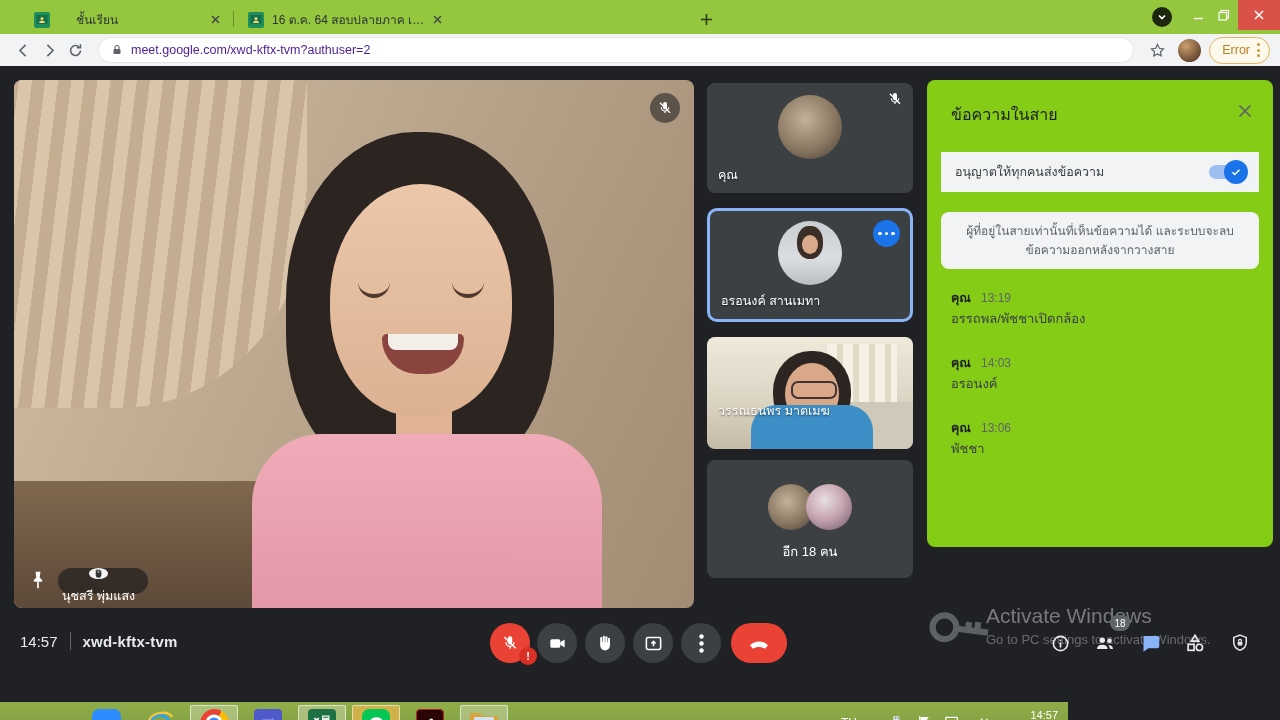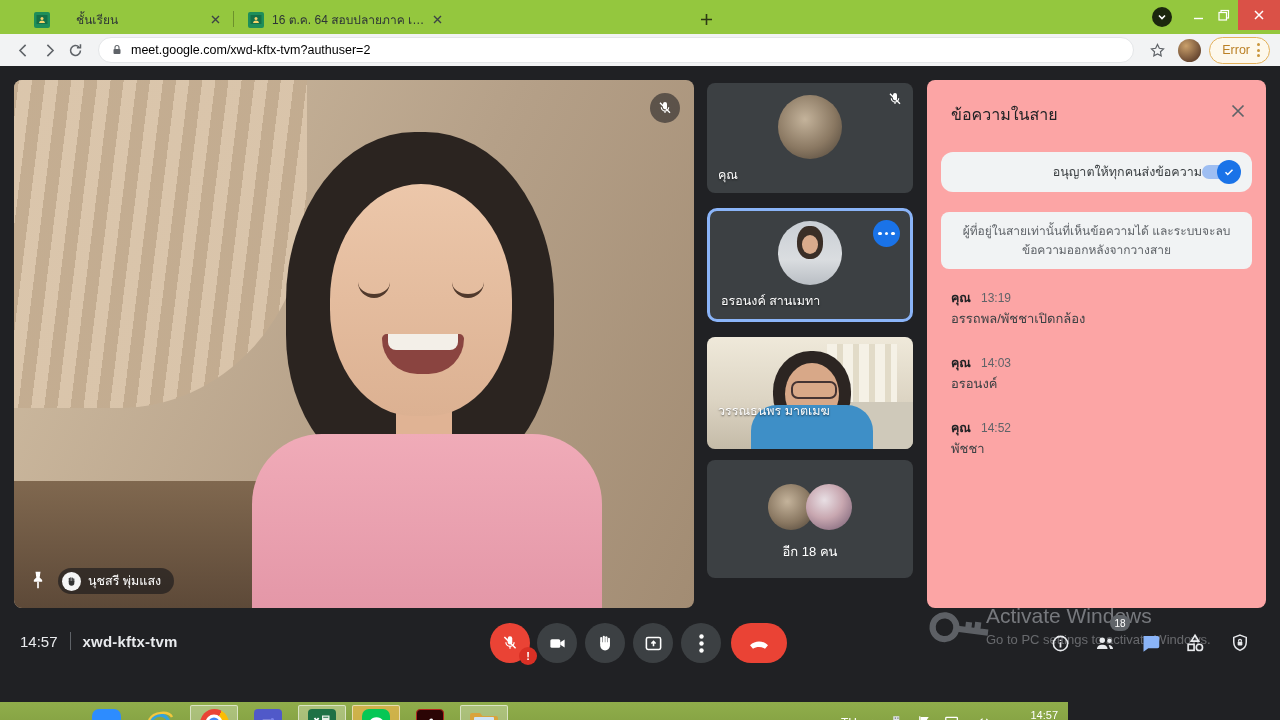--- a/index.html
+++ b/index.html
@@ -23,21 +23,21 @@
   .win-min{left:1184px;width:28px;}
   .win-max{left:1210px;width:28px;}
   .win-close{left:1238px;width:42px;background:#da5147;}
 
   
   .toolbar{position:absolute;left:0;top:34px;width:1280px;height:32px;background:#f2f3f4;
      display:flex;align-items:center;}
   .nav-ico{flex:0 0 auto;display:grid;place-items:center;width:26px;height:26px;border-radius:50%;}
   .addressbar{flex:1 1 auto;height:24px;margin:0 10px;background:#fff;border:1px solid #e4e6e8;
      border-radius:13px;display:flex;align-items:center;padding:0 12px;gap:8px;}
-  .url-text{font-size:12.5px;color:#000000;white-space:nowrap;}
+  .url-text{font-size:12.5px;color:#4c1d95;white-space:nowrap;}
   .avatar-sm{width:23px;height:23px;border-radius:50%;flex:0 0 auto;margin:0 8px;
      background:radial-gradient(circle at 35% 30%,#caa06b,#6b4a33 72%);}
   .error-pill{display:flex;align-items:center;gap:7px;height:25px;padding:0 9px 0 12px;margin-right:10px;
      border:1.5px solid #e4b15a;border-radius:14px;background:#fdf8ec;flex:0 0 auto;}
   .error-text{font-size:12.5px;color:#bb8126;}
   .vdots{display:flex;flex-direction:column;gap:2.5px;}
   .vdots i{width:3px;height:3px;border-radius:50%;background:#c9963d;}
 
   
   .meet{position:absolute;left:0;top:66px;width:1280px;height:612px;background:#202124;}
@@ -58,21 +58,21 @@
   .mv-smile{position:absolute;left:52px;top:150px;width:82px;height:40px;background:#8a4440;
      border-radius:8px 8px 60px 60px;overflow:hidden;}
   .mv-teeth{position:absolute;left:6px;top:0;width:70px;height:16px;background:#f3efe8;border-radius:0 0 8px 8px;}
   .mv-body{position:absolute;left:238px;bottom:-26px;width:350px;height:200px;
      background:linear-gradient(180deg,#f0abb8,#e294a5);border-radius:70px 70px 0 0;}
   .mv-neck{position:absolute;left:382px;top:312px;width:56px;height:48px;background:#e0b394;}
   .main-mic{position:absolute;right:14px;top:13px;width:30px;height:30px;border-radius:50%;
      background:rgba(25,26,29,.55);display:grid;place-items:center;}
   .pin-btn{position:absolute;left:14px;bottom:15px;width:22px;height:24px;}
   .name-pill{position:absolute;left:44px;bottom:14px;height:26px;border-radius:14px;
-     background:rgba(22,23,26,.62);display:flex;align-items:center;gap:7px;padding:0 13px 0 4px;}
+     background:rgba(22,23,26,.62);display:flex;align-items:center;gap:7px;padding:0 13px 0 4px;flex-direction:column;}
   .hand-chip{width:19px;height:19px;border-radius:50%;background:#f5f5f5;display:grid;place-items:center;}
   .name-pill span{font-size:12.5px;color:#fff;white-space:nowrap;}
 
   .tile{position:absolute;left:707px;width:206px;border-radius:8px;background:#3c4043;overflow:hidden;box-sizing:border-box;}
   .tile-label{position:absolute;left:11px;bottom:8px;font-size:12.5px;color:#fff;text-shadow:0 1px 2px rgba(0,0,0,.6);white-space:nowrap;}
   .av{border-radius:50%;}
   .av-cat{background:radial-gradient(circle at 42% 38%,#c4b39b,#8a7862 55%,#5d5143 85%);}
   .av-girl{background:linear-gradient(180deg,#c9ced4 0%,#dadde0 60%,#b9bec4 100%);position:relative;overflow:hidden;}
   .av-girl:before{content:"";position:absolute;left:30%;top:8%;width:40%;height:52%;background:#3a2e26;border-radius:46%;}
   .av-girl:after{content:"";position:absolute;left:37%;top:22%;width:26%;height:30%;background:#d9ab8c;border-radius:50%;}
@@ -88,25 +88,25 @@
   .t3-face{position:absolute;left:78px;top:26px;width:54px;height:62px;background:#d8a field;background:#d8a888;border-radius:50%;}
   .t3-glass{position:absolute;left:84px;top:44px;width:42px;height:14px;border:2px solid #433;border-radius:7px;}
   .t3-body{position:absolute;left:44px;bottom:-8px;width:122px;height:52px;background:#3e8fc7;border-radius:26px 26px 0 0;}
   .av-duo{position:absolute;left:0;top:24px;width:100%;display:flex;justify-content:center;}
   .av-duo .av{width:46px;height:46px;border:0;}
   .av-duo .av+ .av{margin-left:-8px;}
   .av-p2{background:radial-gradient(circle at 40% 35%,#e8dfe4,#c8a7b0 45%,#8f7486 80%);}
   .tile4-label{position:absolute;left:0;bottom:16px;width:100%;text-align:center;font-size:13px;color:#fff;}
 
   
-  .chat{position:absolute;left:927px;top:14px;width:339px;height:528px;background:#fca5a5;border-radius:8px;}
+  .chat{position:absolute;left:927px;top:14px;width:339px;height:467px;background:#84cc16;border-radius:8px;padding-left:7px;}
   .chat-title{position:absolute;left:24px;top:22px;font-size:16px;color:#202124;}
   .chat-close{position:absolute;right:19px;top:22px;width:18px;height:18px;}
   .chat-toggle-row{position:absolute;left:14px;right:14px;top:72px;height:40px;background:#f1f3f4;
-     border-radius:12px;display:flex;align-items:center;padding:0 14px;box-sizing:border-box;text-align:right;}
+     border-radius:0;display:flex;align-items:center;padding:0 14px;box-sizing:border-box;}
   .chat-toggle-label{flex:1;font-size:12.5px;color:#3c4043;}
   .toggle{position:relative;width:36px;height:14px;border-radius:7px;background:#9ebef2;flex:0 0 auto;}
   .toggle-knob{position:absolute;right:-3px;top:-5px;width:24px;height:24px;border-radius:50%;
      background:#1a73e8;display:grid;place-items:center;}
   .chat-notice{position:absolute;left:14px;right:14px;top:132px;background:#f1f3f4;border-radius:8px;
      padding:10px 16px;box-sizing:border-box;font-size:12px;line-height:1.55;color:#5f6368;text-align:center;}
   .chat-msgs{position:absolute;left:24px;right:24px;top:208px;}
   .msg{margin-bottom:24px;}
   .msg-head{display:flex;align-items:baseline;gap:10px;}
   .msg-sender{font-size:12.5px;font-weight:bold;color:#202124;}
@@ -382,21 +382,21 @@
         <div class="msg">
           <div class="msg-head">
               <span class="msg-sender">คุณ</span>
               <span class="msg-time">14:03</span>
             </div>
           <div class="msg-text">อรอนงค์</div>
         </div>
         <div class="msg">
           <div class="msg-head">
               <span class="msg-sender">คุณ</span>
-              <span class="msg-time">14:52</span>
+              <span class="msg-time">13:06</span>
             </div>
           <div class="msg-text">พัชชา</div>
         </div>
       </div>
     </div>
 
     <div class="bbar">
       <div class="bbar-left">
         <span class="bbar-time">14:57</span>
         <span class="bbar-sep"></span>

